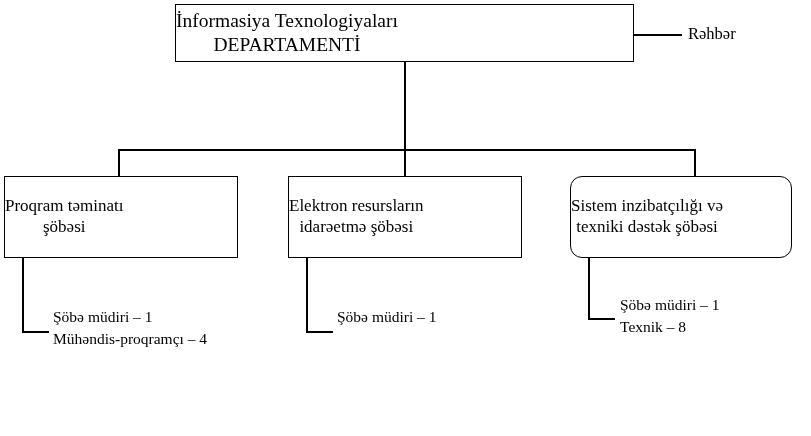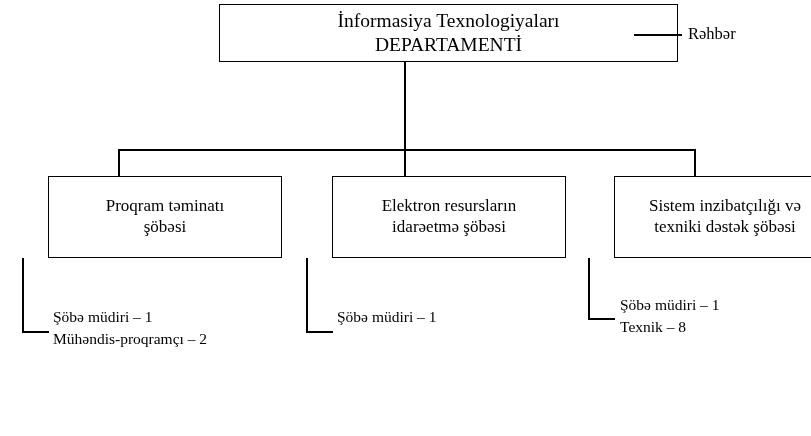--- a/index.html
+++ b/index.html
@@ -19,24 +19,22 @@
   }
 
   
   .node-box {
     position: absolute;
     box-sizing: border-box;
     border: 1.6px solid #000000;
     background: #ffffff;
     display: flex;
     align-items: center;
-    justify-content: center;
     text-align: center;
     line-height: 1.22;
-    margin-left: 44px;
   }
   .node-box .node-text {
     display: block;
     white-space: pre-line;
   }
 
   #box-department {
     left: 175px;
     top: 4px;
     width: 459px;
@@ -57,20 +55,21 @@
     left: 288px;
     top: 176px;
     width: 234px;
     height: 82px;
   }
   #box-sysadmin {
     left: 570px;
     top: 176px;
     width: 222px;
     height: 82px;
+    border-radius: 12px;
   }
 
   
   .ln {
     position: absolute;
     background: #000000;
   }
   .ln-h { height: 1.6px; }
   .ln-v { width: 1.6px; }
 
@@ -154,21 +153,21 @@
 
   <div class="ln ln-v" id="conn-leader-software-v"></div>
   <div class="ln ln-h" id="conn-leader-software-h"></div>
   <div class="ln ln-v" id="conn-leader-eresources-v"></div>
   <div class="ln ln-h" id="conn-leader-eresources-h"></div>
   <div class="ln ln-v" id="conn-leader-sysadmin-v"></div>
   <div class="ln ln-h" id="conn-leader-sysadmin-h"></div>
 
   <div class="staff-list" id="staff-software">
     <span class="staff-item">Şöbə müdiri – 1</span>
-    <span class="staff-item">Mühəndis-proqramçı – 2</span>
+    <span class="staff-item">Mühəndis-proqramçı – 4</span>
   </div>
 
   <div class="staff-list" id="staff-eresources">
     <span class="staff-item">Şöbə müdiri – 1</span>
   </div>
 
   <div class="staff-list" id="staff-sysadmin">
     <span class="staff-item">Şöbə müdiri – 1</span>
     <span class="staff-item">Texnik – 8</span>
   </div>

